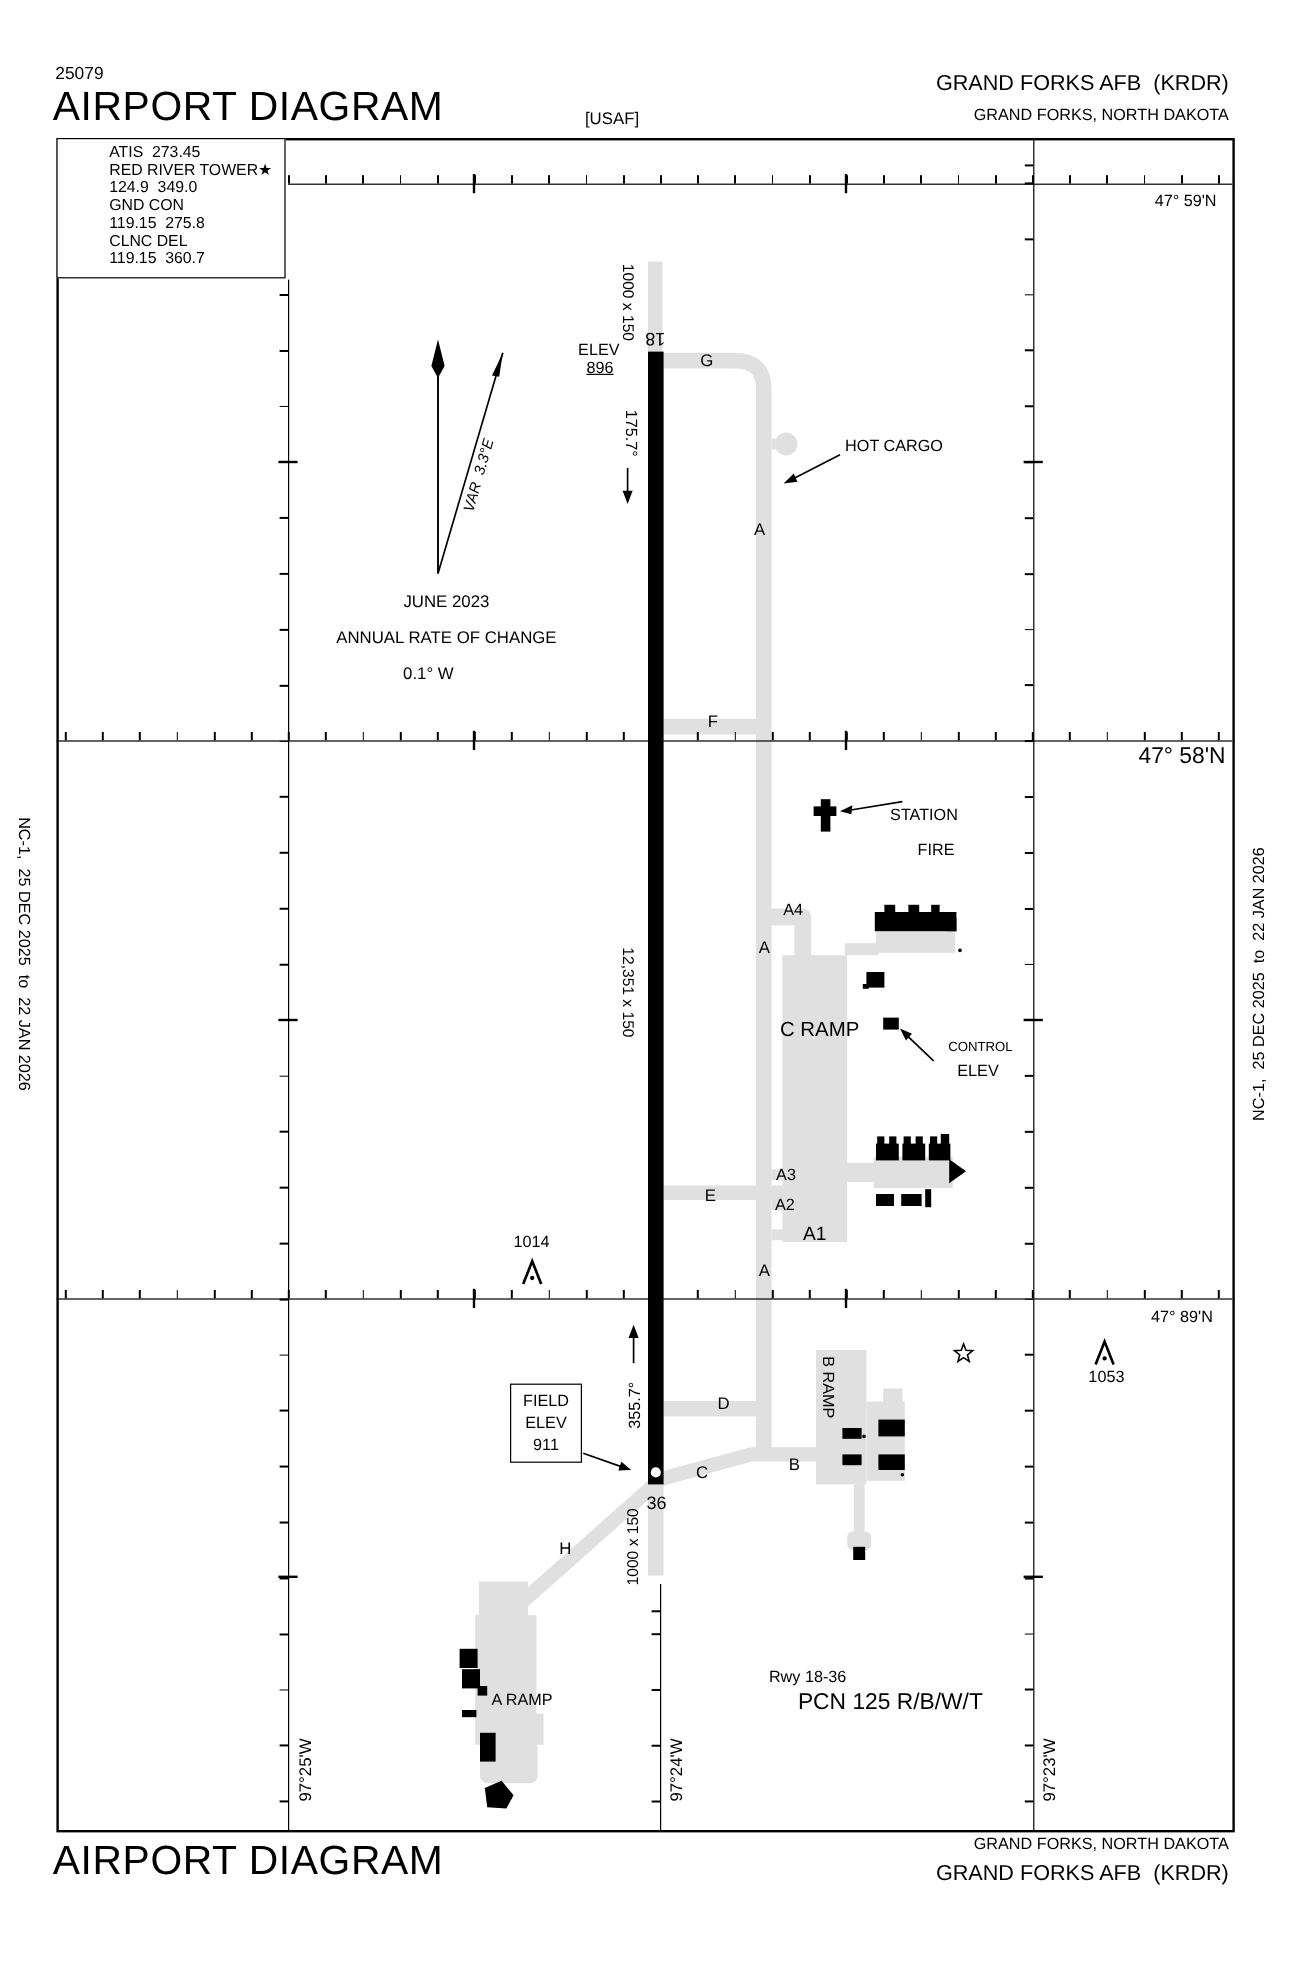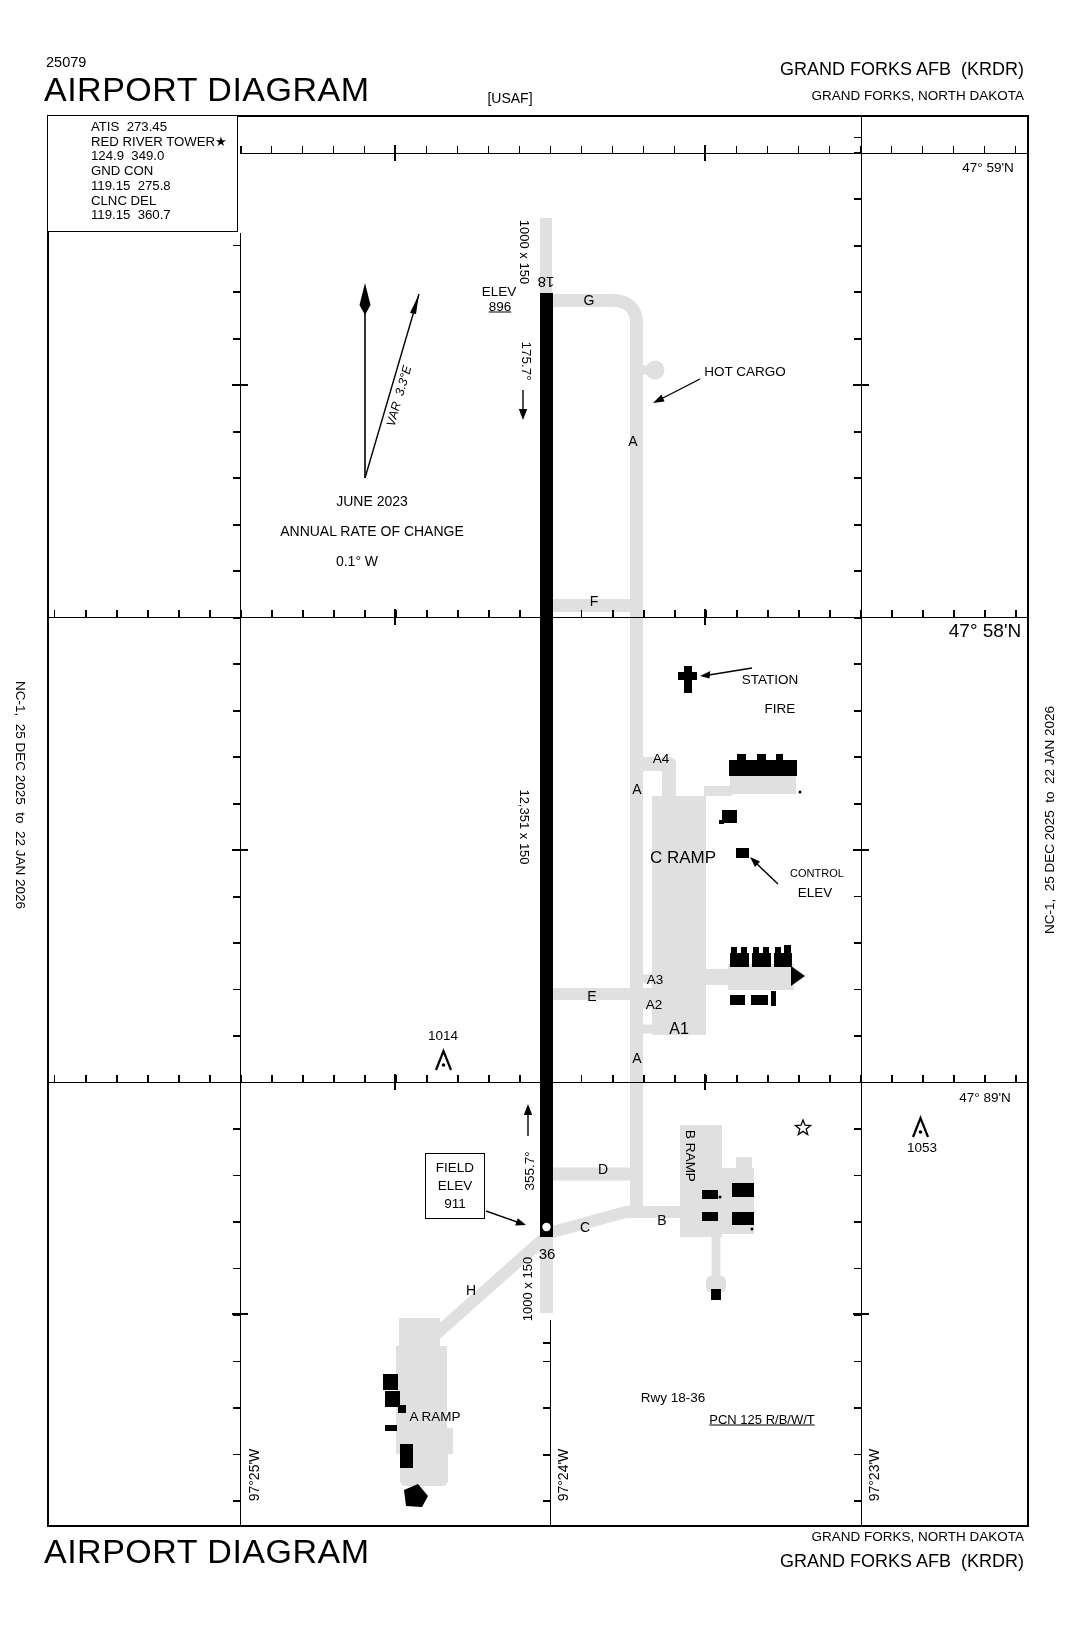--- a/index.html
+++ b/index.html
@@ -280,18 +280,18 @@
     <div class="maplabel" style="left: 372px; top: 531px; font-size: 14px; transform: translate(-50%, -50%) rotate(0deg);">ANNUAL RATE OF CHANGE</div>
     <div class="maplabel" style="left: 357px; top: 561px; font-size: 14px; transform: translate(-50%, -50%) rotate(0deg);">0.1° W</div>
     <div class="maplabel" style="left: 399px; top: 396px; font-size: 12.5px; font-style: italic; transform: translate(-50%, -50%) rotate(-74deg);">VAR  3.3°E</div>
     <div class="maplabel" style="left: 988px; top: 167px; font-size: 13.5px; transform: translate(-50%, -50%) rotate(0deg);">47° 59'N</div>
     <div class="maplabel" style="left: 985px; top: 631px; font-size: 19px; transform: translate(-50%, -50%) rotate(0deg);">47° 58'N</div>
     <div class="maplabel" style="left: 985px; top: 1097px; font-size: 13.5px; transform: translate(-50%, -50%) rotate(0deg);">47° 89'N</div>
     <div class="maplabel" style="left: 254px; top: 1475px; font-size: 14px; transform: translate(-50%, -50%) rotate(-90deg);">97°25'W</div>
     <div class="maplabel" style="left: 563px; top: 1475px; font-size: 14px; transform: translate(-50%, -50%) rotate(-90deg);">97°24'W</div>
     <div class="maplabel" style="left: 874px; top: 1475px; font-size: 14px; transform: translate(-50%, -50%) rotate(-90deg);">97°23'W</div>
     <div class="maplabel" style="left: 661px; top: 1397px; font-size: 13.5px; transform: translate(-50%, -50%) rotate(0deg); margin-left: 12px;">Rwy 18-36</div>
-    <div class="maplabel" style="left: 762px; top: 1419px; font-size: 13px; transform: translate(-50%, -50%) rotate(0deg); text-decoration: underline;">PCN 125 R/B/W/T</div>
+    <div class="maplabel" style="left: 742px; top: 1419px; font-size: 19px; transform: translate(-50%, -50%) rotate(0deg);">PCN 125 R/B/W/T</div>
   </div>
 
 <div class="abs ftr-city pre">GRAND FORKS, NORTH DAKOTA</div>
 <div class="abs ftr-airport pre">GRAND FORKS AFB  (KRDR)</div>
 <div class="abs big-title title-bottom pre">AIRPORT DIAGRAM</div>
 
 </body></html>

